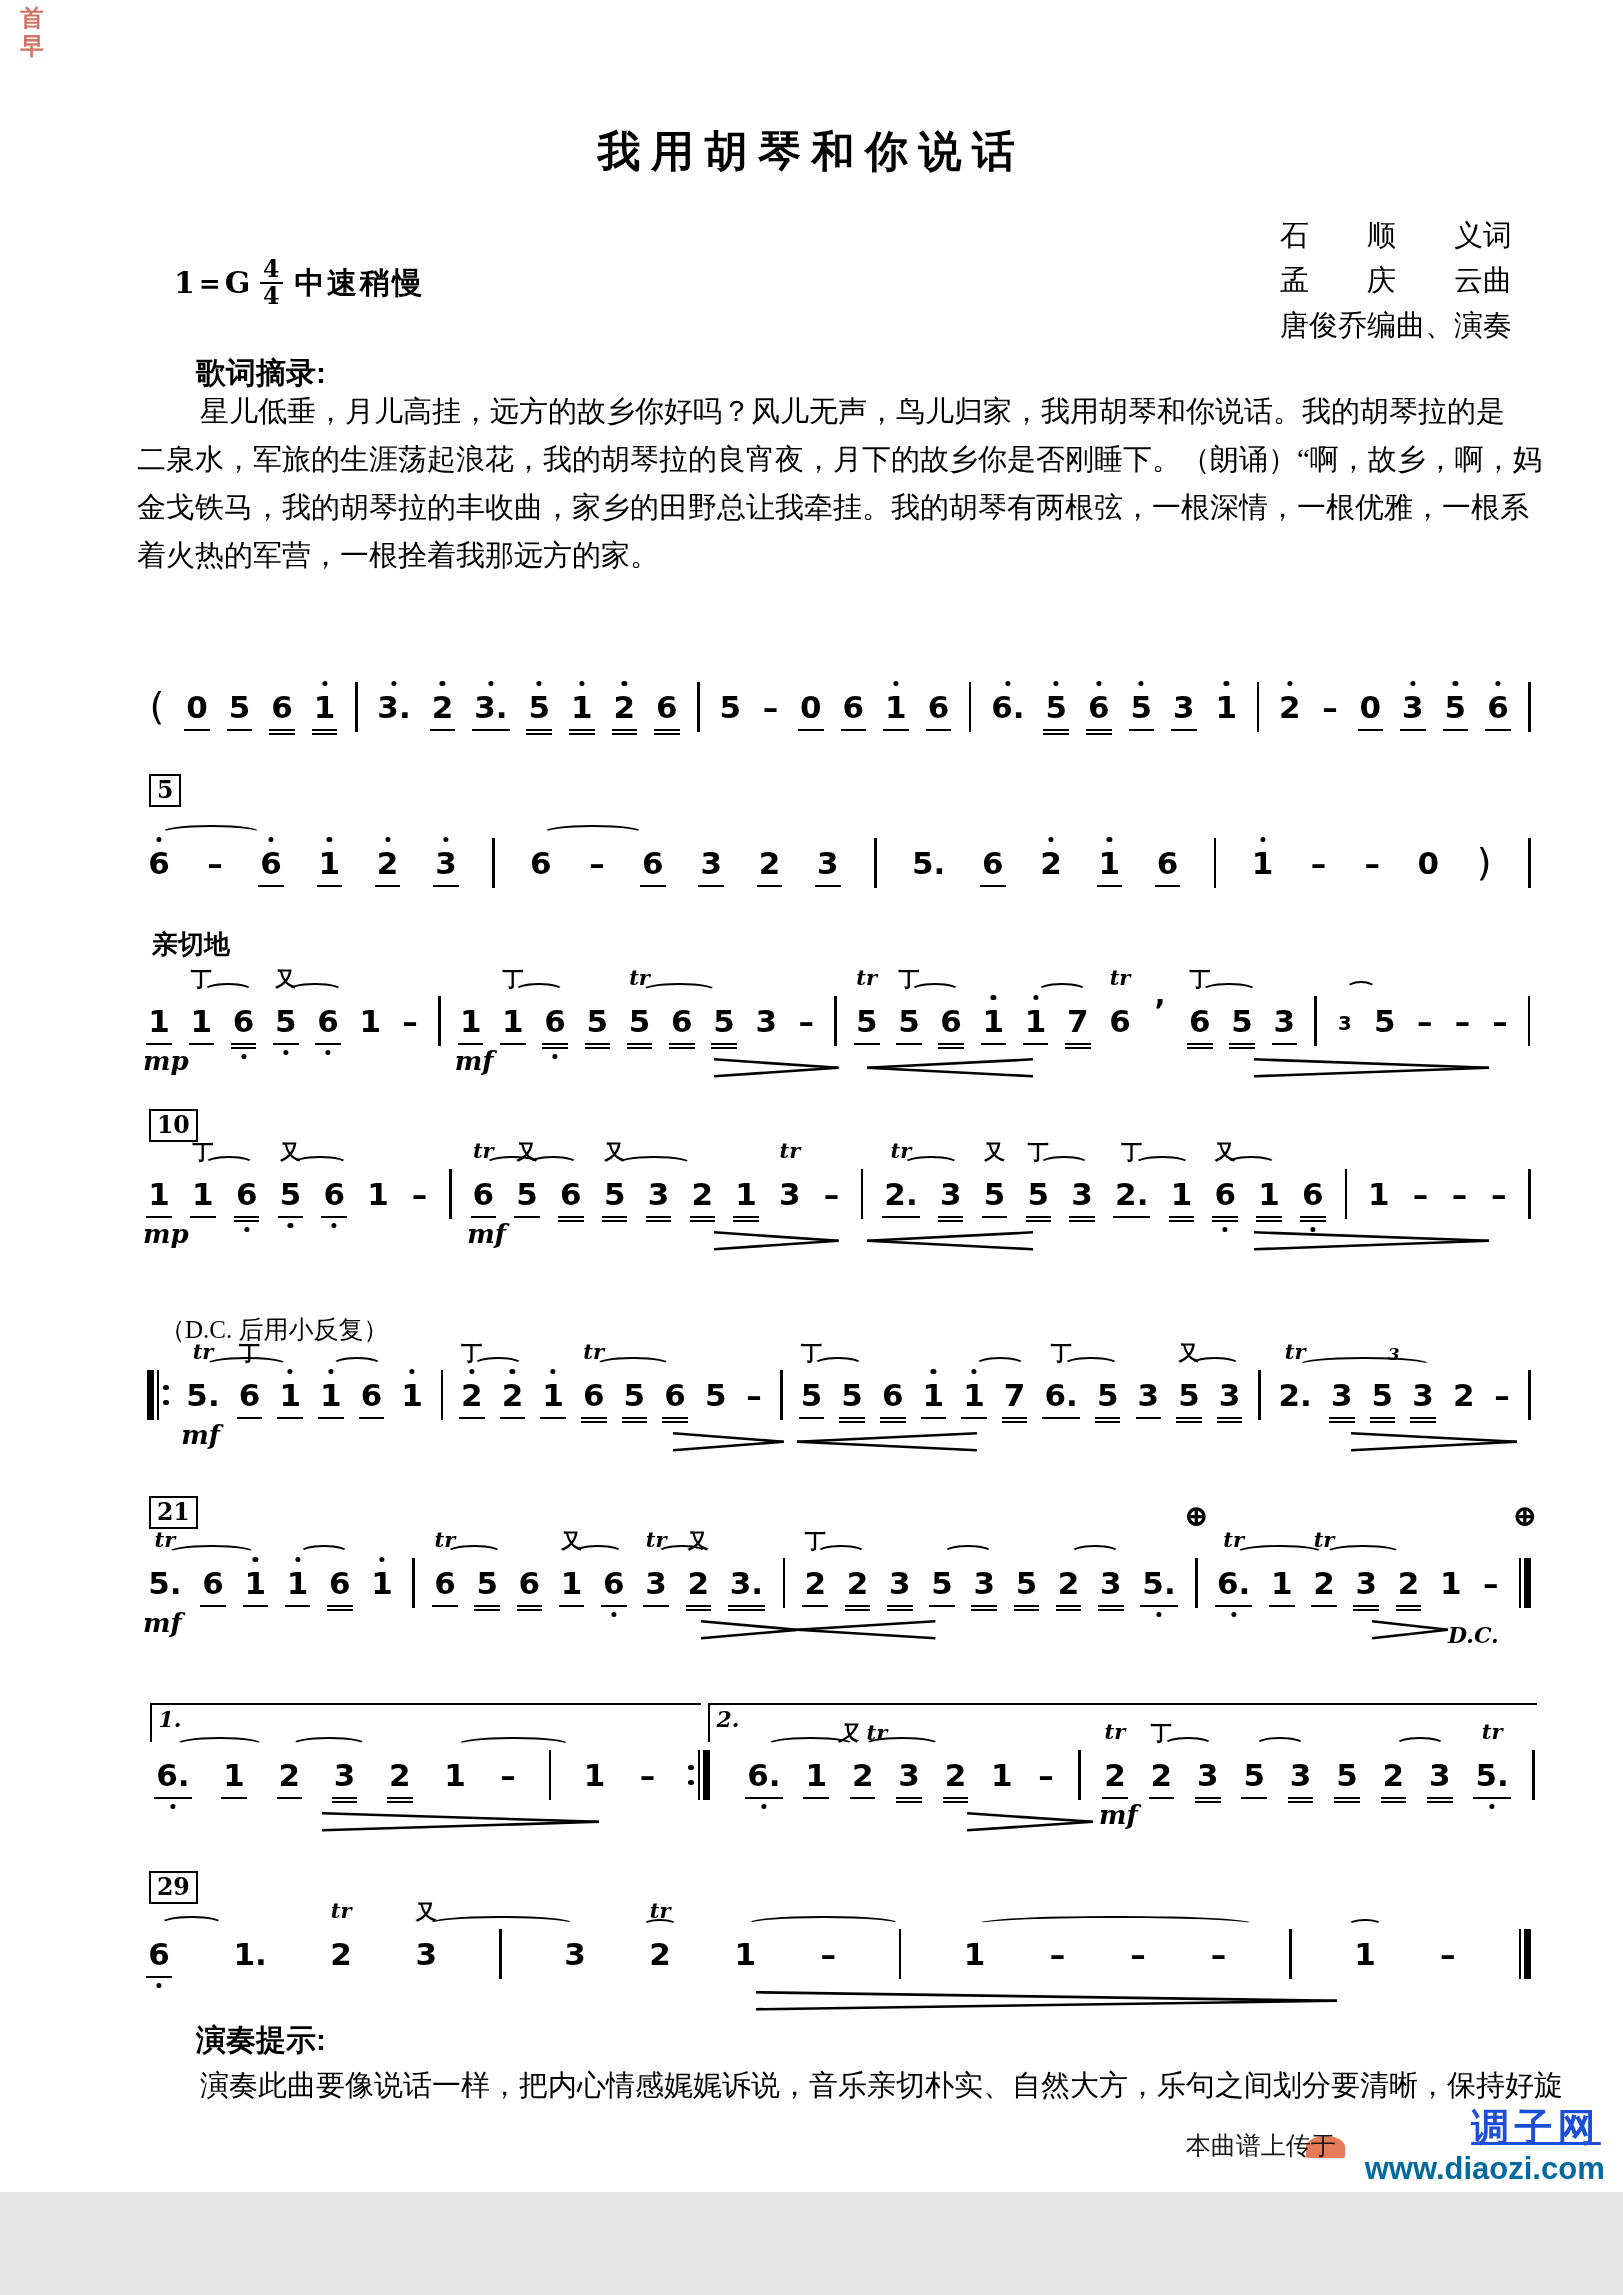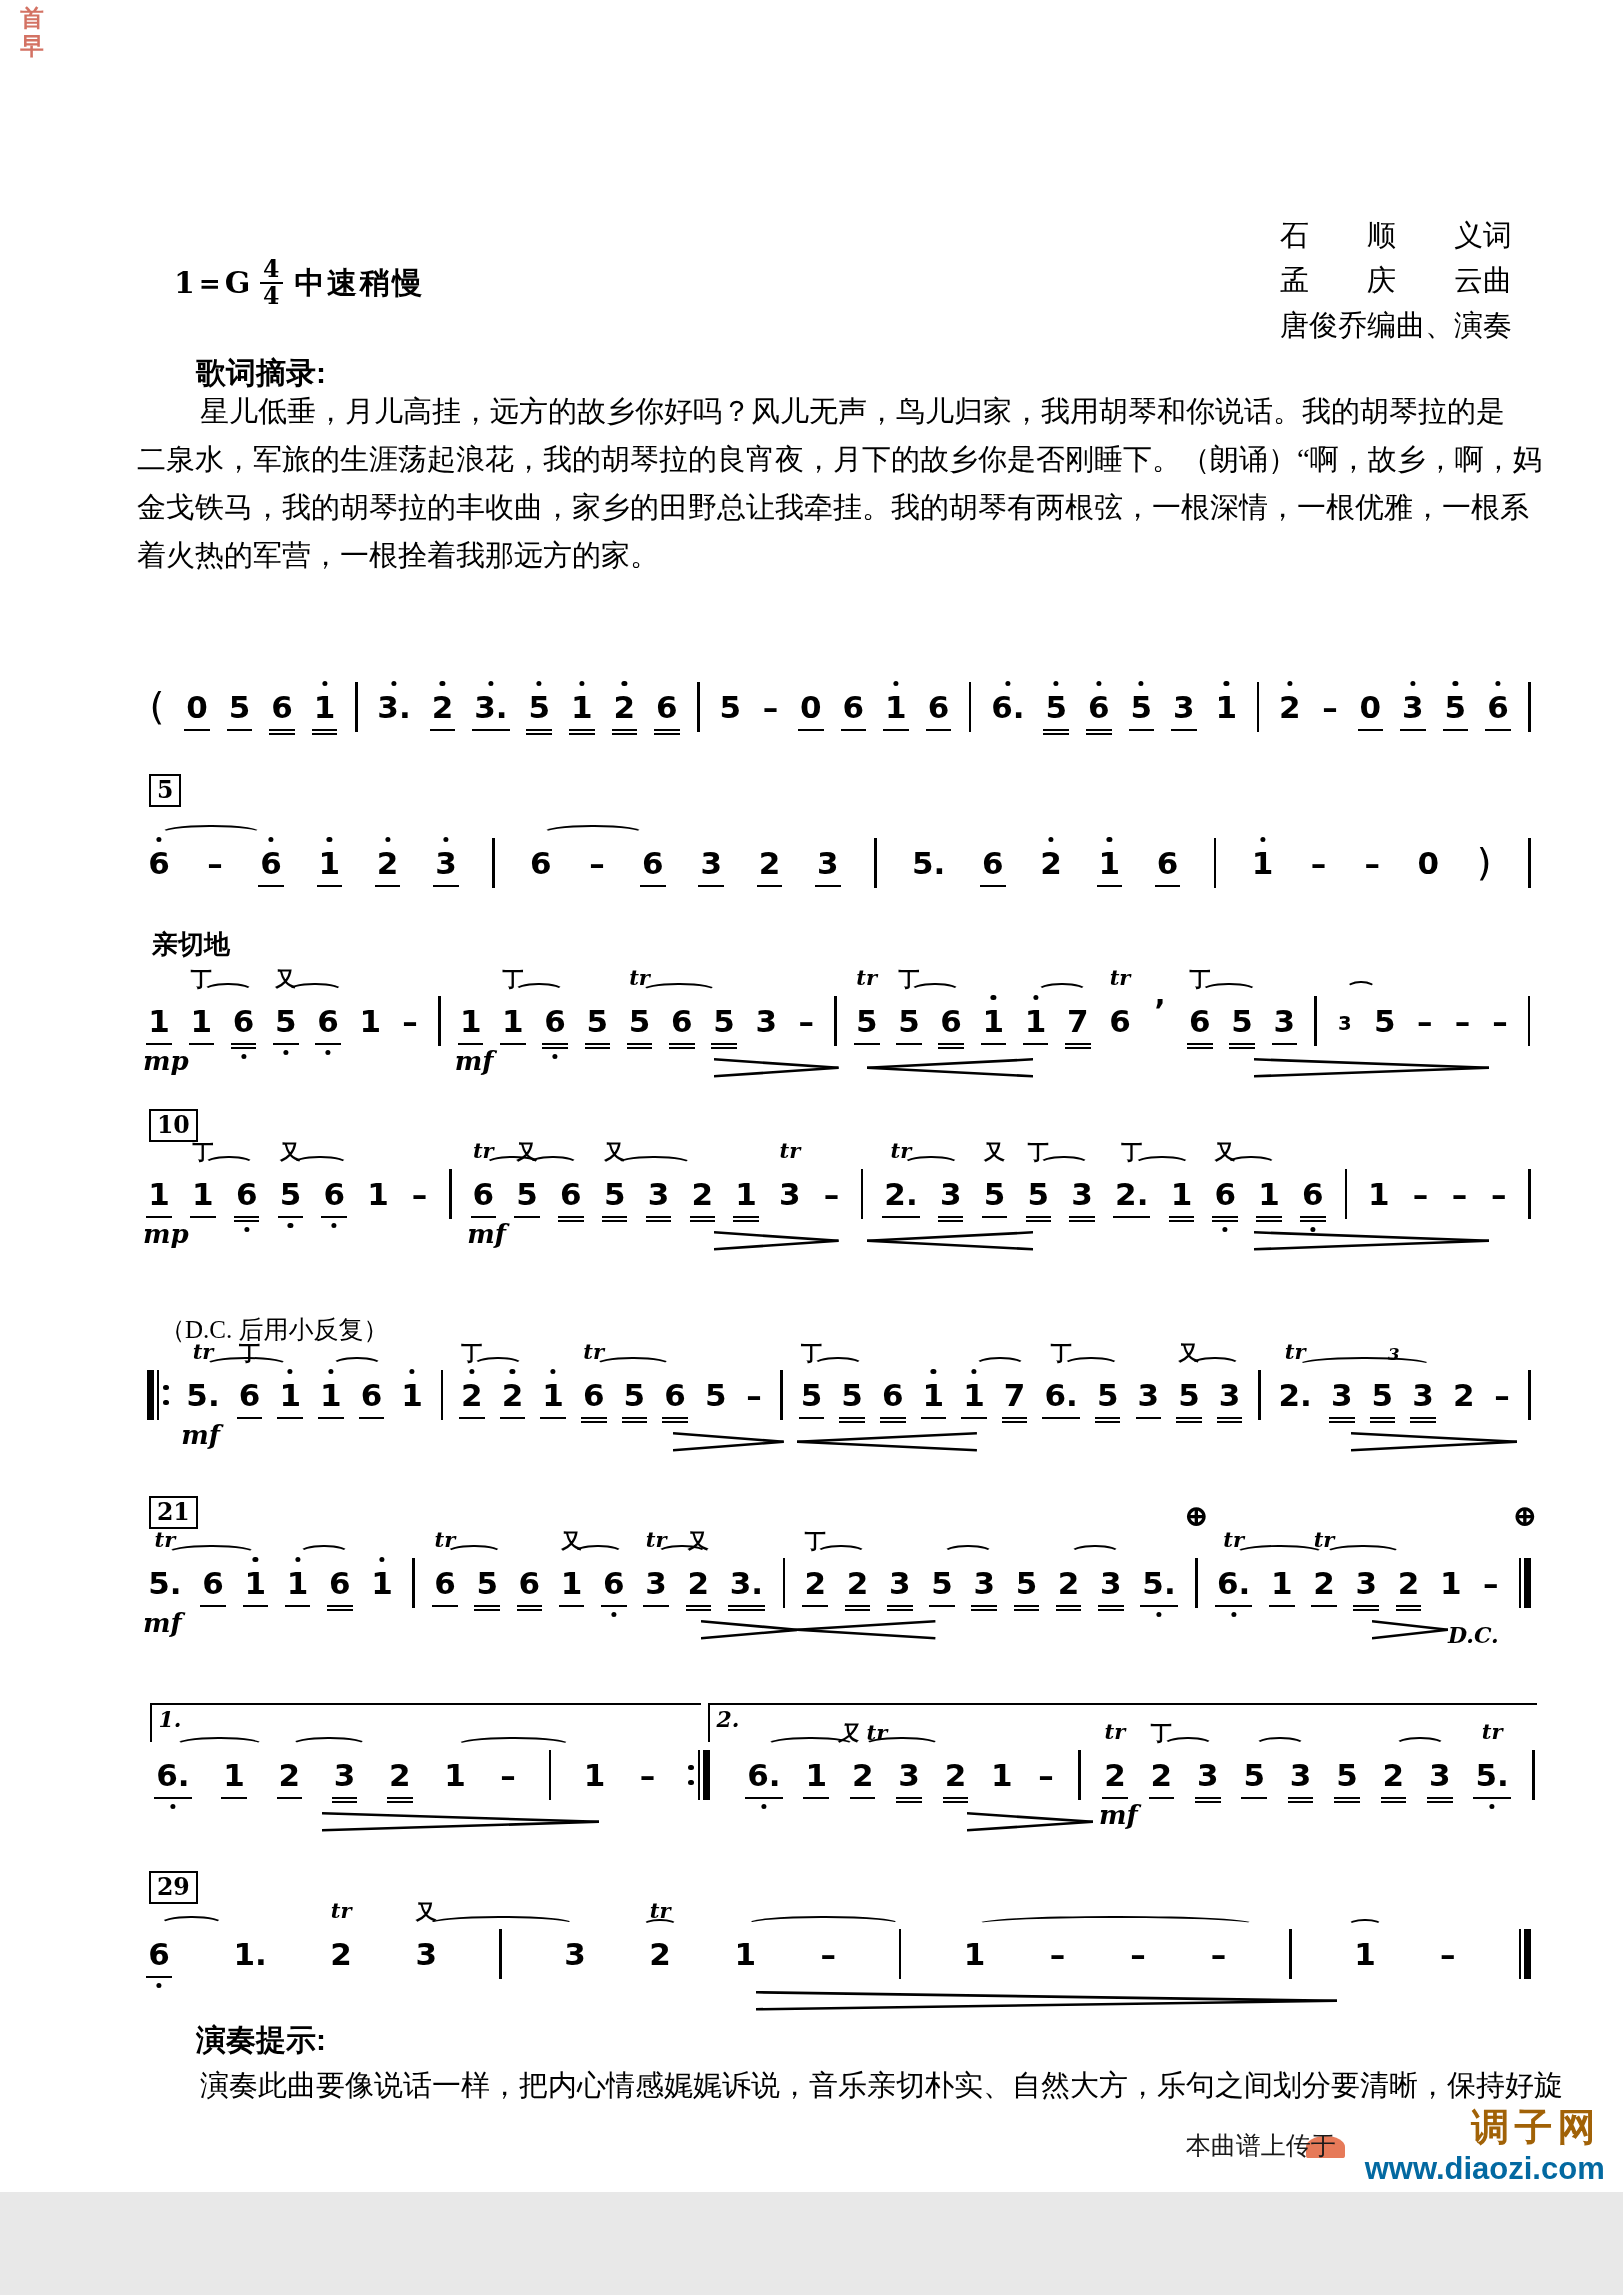--- a/index.html
+++ b/index.html
@@ -69,30 +69,31 @@
   .expr{position:absolute;left:152px;top:927px;font:700 26px "Liberation Sans",sans-serif;}
   .dcnote{position:absolute;left:160px;top:1313px;font:400 25px "Liberation Serif",serif;}
   .volta{position:absolute;height:37px;border-top:2.6px solid #000;border-left:2.6px solid #000;}
   .volta span{position:absolute;left:6.5px;top:1.3px;font:italic 700 22px "DejaVu Serif",serif;}
 
   .wm{position:absolute;right:18.3px;bottom:5.2px;width:340px;height:82px;}
   .wm-logo{position:absolute;left:41px;bottom:29px;width:39px;height:22px;background:#e2633c;
            border-radius:50% 50% 2.6px 2.6px;opacity:.85;}
   .wm-upload{position:absolute;left:-79px;bottom:25px;font:400 25px "Liberation Sans",sans-serif;color:#1a1a1a;}
   .wm-site{position:absolute;right:3.9px;top:-2.6px;font:700 38px "Liberation Sans",sans-serif;
-           color:#a16207;letter-spacing:5.2px;}
+           color:#1d4ed8;letter-spacing:5.2px;text-decoration:underline;}
   .wm-url{position:absolute;right:0;bottom:0;font:700 31px "Liberation Sans",sans-serif;color:#0369a1;}
 </style>
 </head>
 <body>
 
 <div class="page">
 
   <div class="corner">首早</div>
 
+  <h1 class="title">我用胡琴和你说话</h1>
 
   <div class="credits">
     <div>石　　顺　　义词</div>
     <div>孟　　庆　　云曲</div>
     <div>唐俊乔编曲、演奏</div>
   </div>
 
   <div class="keyline">
     <span>1＝G</span>
     <span class="frac">

